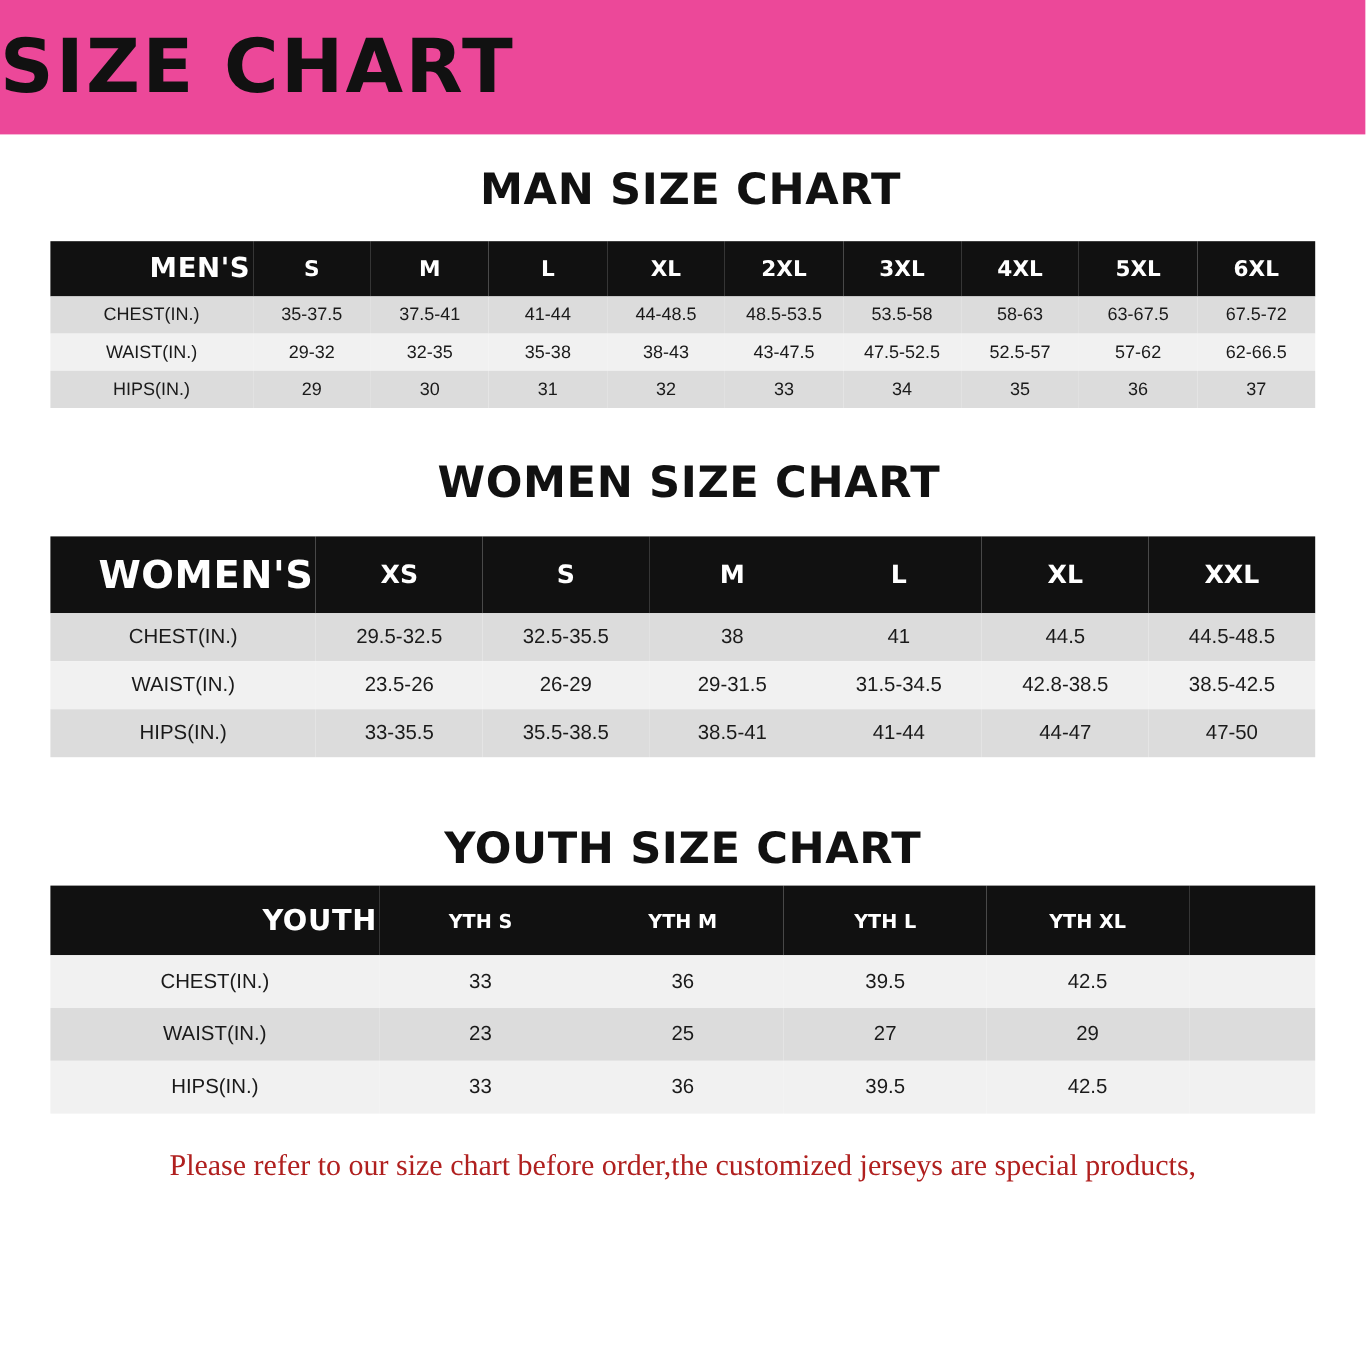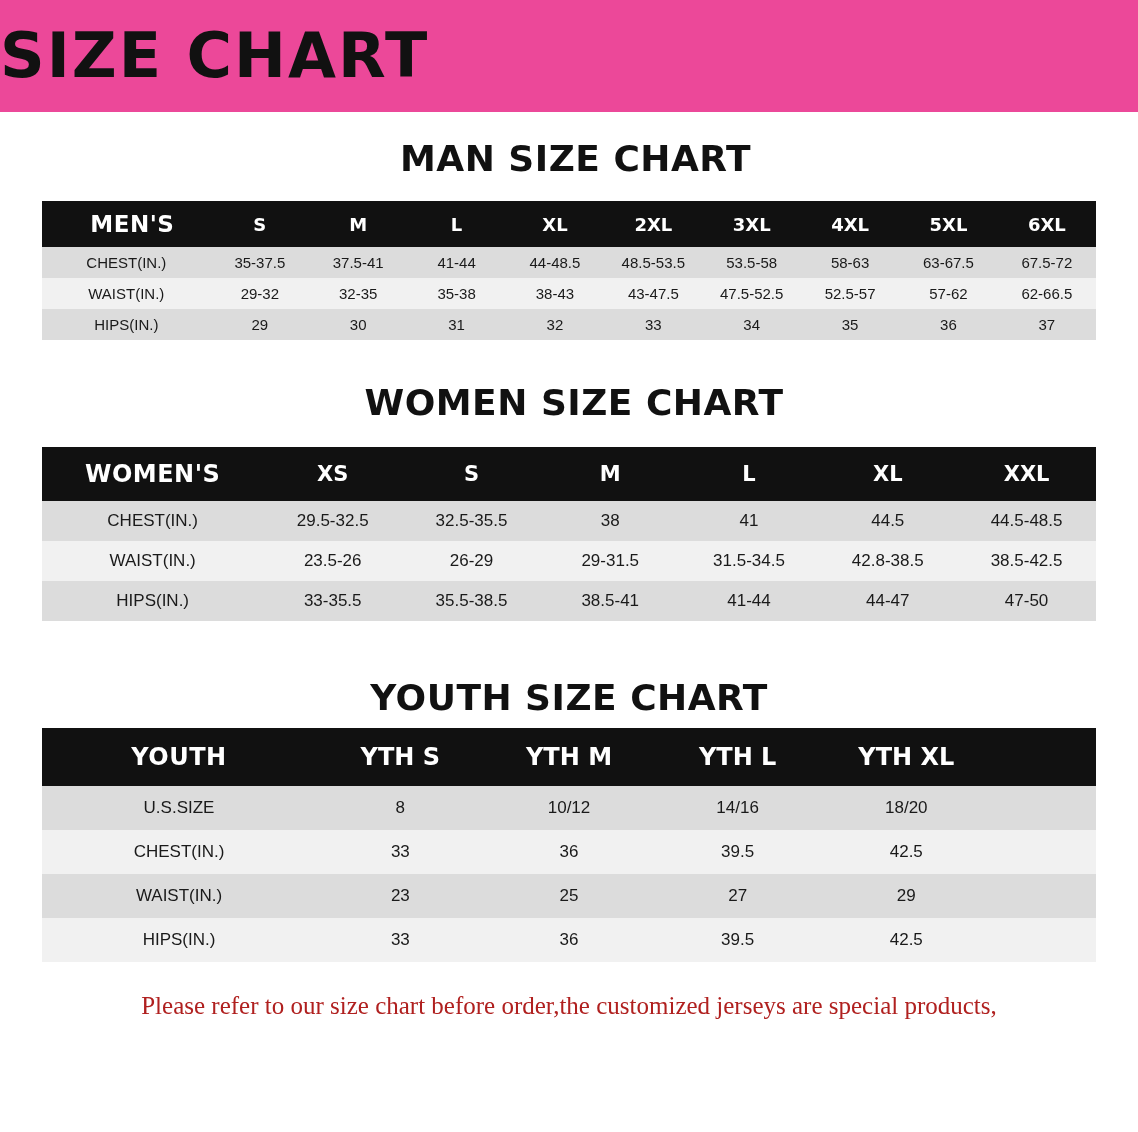--- a/index.html
+++ b/index.html
@@ -62,21 +62,21 @@
   }
   thead th {
     font-family: "DejaVu Sans", sans-serif;
     font-weight: bold;
     font-size: 19px;
     padding: 10px 2px;
     text-align: center;
     white-space: nowrap;
   }
   thead th.row-label-head {
-    text-align: center;
+    text-align: right;
     padding-left: 14px;
     font-size: 22px;
     letter-spacing: 0.5px;
   }
   tbody td {
     font-size: 16px;
     text-align: center;
     padding: 8px 2px;
     white-space: nowrap;
     color: #1a1a1a;
@@ -89,25 +89,25 @@
   tbody tr.shade-dark  td { background: #dcdcdc; }
   tbody tr.shade-light td { background: #f1f1f1; }
 
   
   #men-table thead th { font-size: 18px; }
   #men-table thead th.row-label-head { font-size: 23px; }
   #men-table tbody td { font-size: 15px; padding: 7px 1px; }
 
   
   #women-table thead th { font-size: 21px; padding: 13px 2px; }
-  #women-table thead th.row-label-head { font-size: 24px; margin-top: 12px; }
+  #women-table thead th.row-label-head { font-size: 32px; margin-top: 12px; }
   #women-table tbody td { font-size: 17px; padding: 10px 2px; }
 
   
-  #youth-table thead th { font-size: 24px; padding: 15px 2px; }
+  #youth-table thead th { font-size: 16px; padding: 15px 2px; }
   #youth-table thead th.row-label-head { font-size: 24px; }
   #youth-table tbody td { font-size: 17px; padding: 12px 2px; }
 
   
   .note {
     margin: 26px 38px 0 38px;
     color: #b0201f;
     font-size: 25px;
     line-height: 1.45;
     text-align: center;
@@ -233,28 +233,20 @@
       <tr>
         <th class="row-label-head" style="width:26%">YOUTH</th>
         <th>YTH S</th>
         <th>YTH M</th>
         <th>YTH L</th>
         <th>YTH XL</th>
         <th style="width:10%"></th>
       </tr>
     </thead>
     <tbody>
-      <tr class="shade-dark">
-        <td class="row-label">U.S.SIZE</td>
-        <td>8</td>
-        <td>10/12</td>
-        <td>14/16</td>
-        <td>18/20</td>
-        <td></td>
-      </tr>
       <tr class="shade-light">
         <td class="row-label">CHEST(IN.)</td>
         <td>33</td>
         <td>36</td>
         <td>39.5</td>
         <td>42.5</td>
         <td></td>
       </tr>
       <tr class="shade-dark">
         <td class="row-label">WAIST(IN.)</td>

